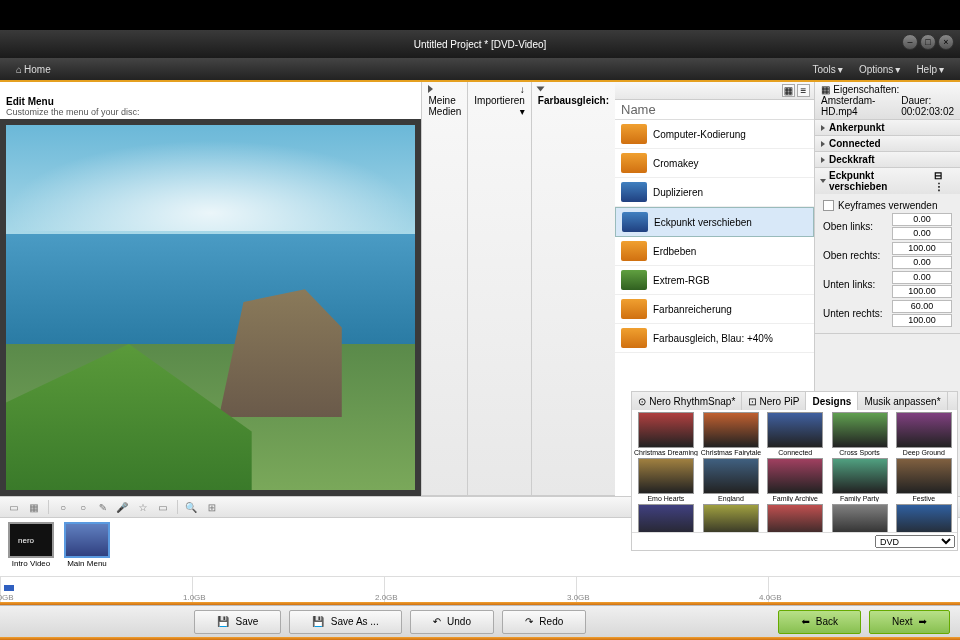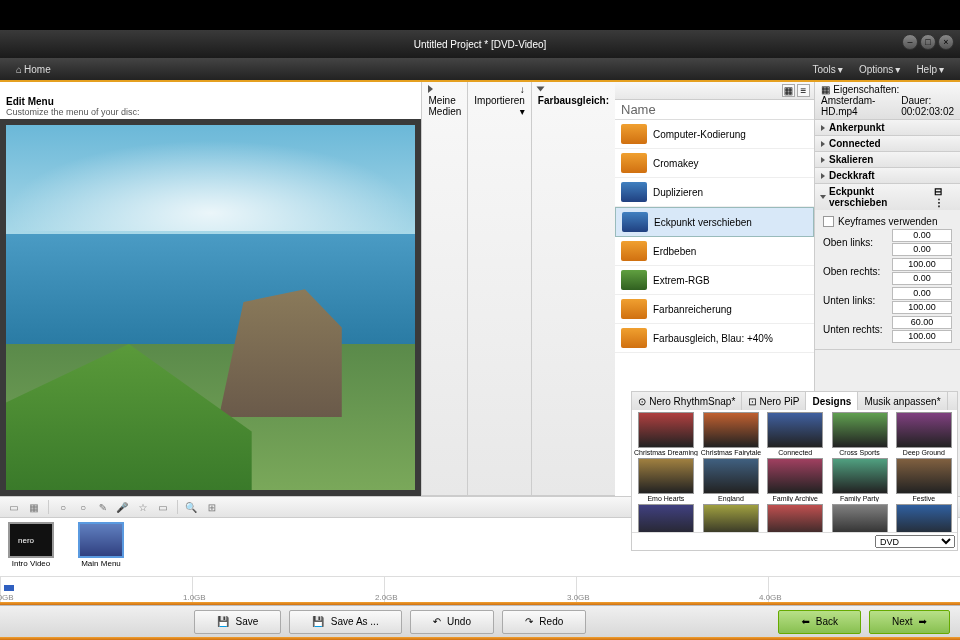--- a/index.html
+++ b/index.html
@@ -48,21 +48,21 @@
 .acc-h .arr{width:0;height:0;border-top:3px solid transparent;border-bottom:3px solid transparent;border-left:4px solid #555;}
 .acc-h.open .arr{transform:rotate(90deg);}
 .acc-b{padding:4px 8px;font-size:9px;}
 .acc-b .row{display:flex;align-items:center;margin:2px 0;gap:4px;}
 .acc-b .row .k{width:65px;}
 .acc-b .row .vals{flex:1;display:flex;flex-direction:column;gap:1px;}
 .numbox{width:60px;height:13px;border:1px solid #bbb;background:#fff;text-align:center;font-size:9px;line-height:11px;}
 .toolstrip{height:22px;background:linear-gradient(#f8f8f8,#e4e4e4);border-top:1px solid #ccc;border-bottom:1px solid #ccc;display:flex;align-items:center;padding:0 6px;gap:4px;}
 .tbtn{width:16px;height:16px;border:1px solid transparent;display:flex;align-items:center;justify-content:center;color:#777;cursor:pointer;}
 .sep{width:1px;height:14px;background:#ccc;margin:0 2px;}
-.clips{height:58px;background:#fff;display:flex;align-items:center;gap:20px;padding:4px 6px;}
+.clips{height:58px;background:#fff;display:flex;align-items:center;gap:6px;padding:4px 6px;}
 .clip{width:50px;height:50px;display:flex;flex-direction:column;align-items:center;gap:1px;}
 .clip .thumb{width:46px;height:36px;background:#333;border:2px solid #999;}
 .clip.sel .thumb{border-color:#5a9ae0;}
 .clip .cap{font-size:8px;}
 .clip .thumb.nero{background:#111;position:relative;}
 .clip .thumb.nero:after{content:"nero";color:#fff;font-size:8px;position:absolute;top:12px;left:8px;}
 .clip .thumb.menu{background:linear-gradient(#6080c0,#304080);}
 .sizebar{height:26px;background:#fff;border-top:1px solid #ddd;position:relative;}
 .sizebar .fill{position:absolute;left:4px;top:8px;width:10px;height:6px;background:#3060c0;}
 .sizebar .ticks{position:absolute;left:0;top:0;width:100%;height:100%;display:flex;}
@@ -197,26 +197,20 @@
               <div class="accordion">
                 <div class="acc-h">
                   <span class="arr"></span>
                   <span>Ankerpunkt</span>
                 </div>
               </div>
               <div class="accordion">
                 <div class="acc-h">
                   <span class="arr"></span>
                   <span>Connected</span>
-                </div>
-              </div>
-              <div class="accordion">
-                <div class="acc-h">
-                  <span class="arr"></span>
-                  <span>Skalieren</span>
                 </div>
               </div>
               <div class="accordion">
                 <div class="acc-h">
                   <span class="arr"></span>
                   <span>Deckkraft</span>
                 </div>
               </div>
             </div>
           <div class="accordion">

